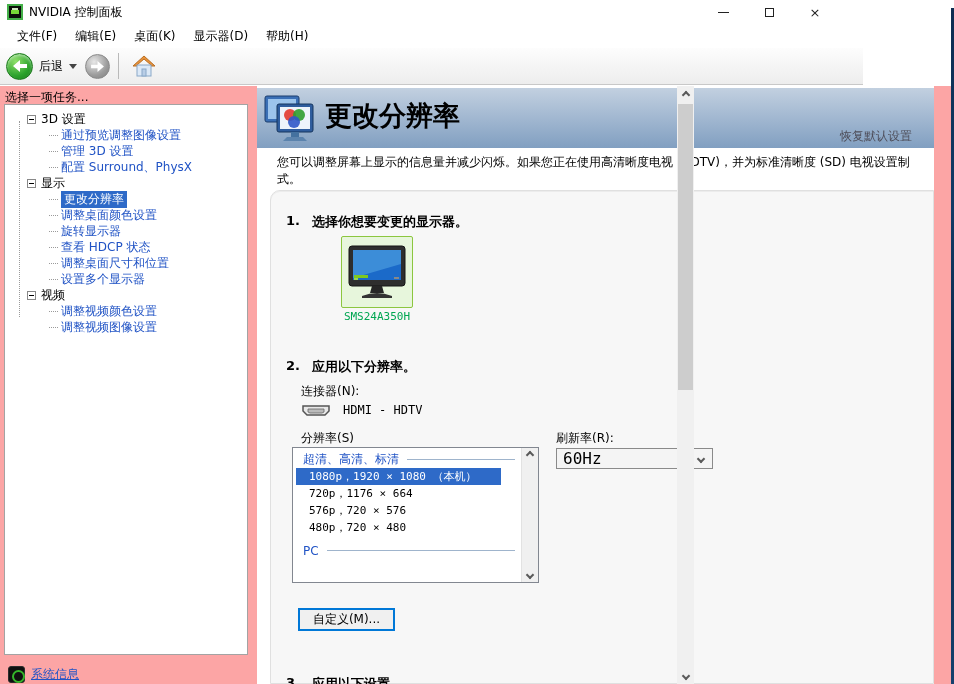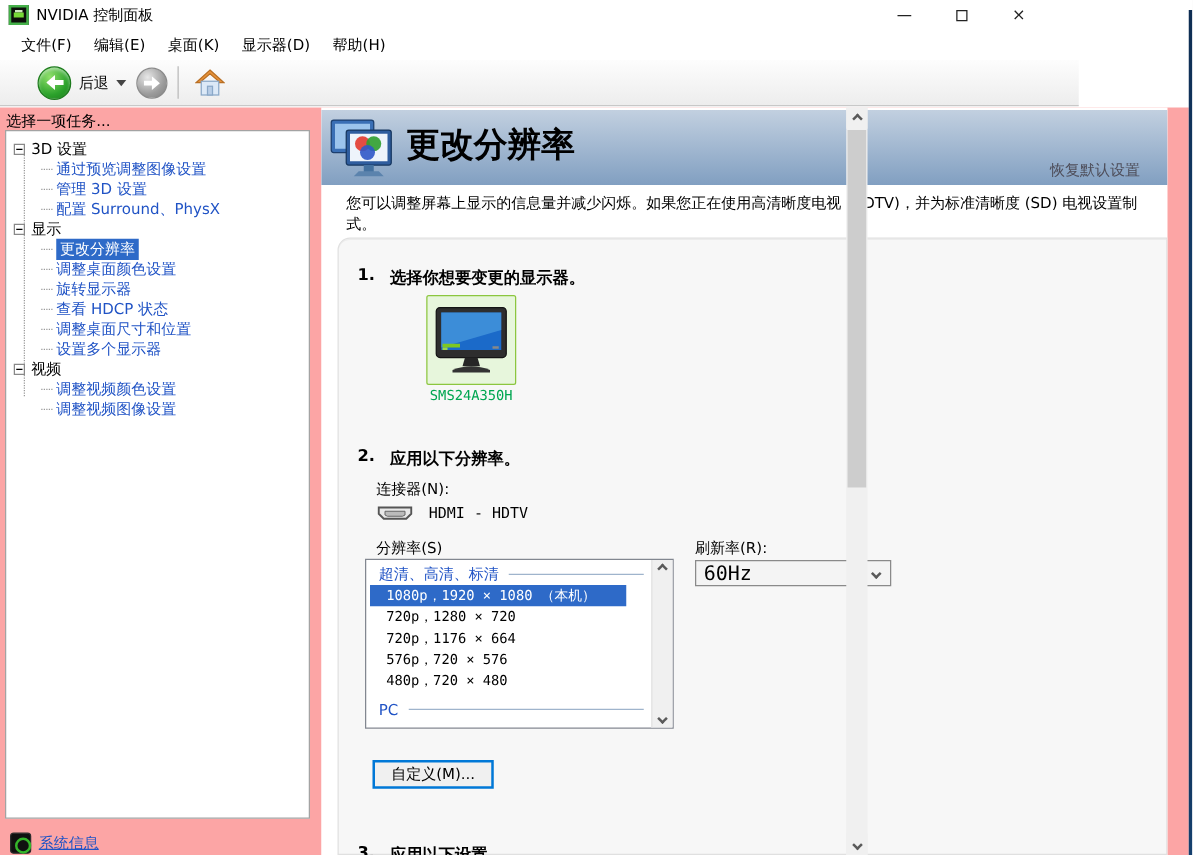--- a/index.html
+++ b/index.html
@@ -16,38 +16,38 @@
   .win-btn { width:46px; height:24px; display:flex; align-items:center; justify-content:center; color:#222; }
   .glyph-min { width:11px; border-top:1px solid #222; }
   .glyph-max { width:9px; height:9px; border:1px solid #222; }
   .glyph-close { font-size:13px; line-height:1; }
 
   
   .menubar { position:absolute; left:0; top:24px; width:951px; height:24px; background:#fff; display:flex; align-items:center; padding-left:8px; }
   .menu-item { padding:3px 9px; font-size:12px; }
 
   
-  .toolbar { position:absolute; left:0; top:48px; width:863px; height:37px; background:linear-gradient(#fdfdfd,#ededed); border-bottom:1px solid #c8c8c8; display:flex; align-items:center;padding-left:24px; }
+  .toolbar { position:absolute; left:0; top:48px; width:863px; height:37px; background:linear-gradient(#fdfdfd,#ededed); border-bottom:1px solid #c8c8c8; display:flex; align-items:center; }
   .nav-back { display:flex; align-items:center; margin-left:6px; }
   .circle-btn { width:27px; height:27px; border-radius:50%; display:flex; align-items:center; justify-content:center; }
   .circle-green { background:radial-gradient(circle at 35% 30%, #8fe06a, #2ca22c 60%, #187a18); border:1px solid #1c7a1c; box-shadow:inset 0 2px 3px rgba(255,255,255,.5); }
   .circle-gray { background:radial-gradient(circle at 35% 30%, #e8e8e8, #9c9c9c 60%, #7e7e7e); border:1px solid #8a8a8a; }
   .arrow-svg { display:block; }
   .back-label { margin:0 4px 0 6px; font-size:12px; }
   .caret-down { width:0; height:0; border-left:4px solid transparent; border-right:4px solid transparent; border-top:5px solid #444; margin:0 8px 0 2px; }
   .tb-sep { width:1px; height:26px; background:#b9b9b9; margin:0 10px 0 8px; }
   .home-btn { width:30px; height:28px; display:flex; align-items:center; justify-content:center; }
 
   
   .mainarea { position:absolute; left:0; top:86px; width:951px; height:598px; background:#fca5a5; }
 
   
   .sidebar-header { position:absolute; left:5px; top:3px; font-size:12px; color:#000; }
   .treebox { position:absolute; left:4px; top:18px; width:244px; height:551px; background:#fff; border:1px solid #a3a3a3; overflow:hidden; padding-top:6px; }
-  .tree { position:relative; padding-left:6px; }
+  .tree { position:relative; padding-left:22px; }
   .tree-vline { position:absolute; left:14px; top:10px; bottom:auto; height:196px; border-left:1px dotted #9a9a9a; }
   .tgroup-row { display:flex; align-items:center; height:16px; position:relative; }
   .expander { width:9px; height:9px; border:1px solid #888; background:#fff; position:relative; margin-right:5px; z-index:2; flex:none; }
   .expander::after { content:""; position:absolute; left:1px; top:3px; width:5px; height:1px; background:#000; }
   .tgroup-label { font-size:12px; color:#000; white-space:nowrap; }
   .tchildren { position:relative; padding-left:22px; }
   .titem { display:flex; align-items:center; height:16px; white-space:nowrap; }
   .titem .stub { width:9px; border-top:1px dotted #9a9a9a; margin-right:3px; flex:none; }
   .tlink { color:#2053c5; font-size:12px; }
   .tsel { background:#2e6ac8; color:#fff; padding:0 3px; }
@@ -299,21 +299,20 @@
         <div class="res-label">分辨率(S)</div>
         <div class="refresh-label">刷新率(R):</div>
 
         <div class="listbox">
           <div class="list-items">
             <div class="lrow lgroup">
                 <span>超清、高清、标清</span>
                 <span class="gline"></span>
               </div>
             <div class="lrow litem selected">1080p，1920 × 1080 （本机）</div>
-            <div class="lrow litem">720p，1280 × 720</div>
             <div class="lrow litem">720p，1176 × 664</div>
             <div class="lrow litem">576p，720 × 576</div>
             <div class="lrow litem">480p，720 × 480</div>
             <div class="lrow lgroup" style="margin-top:6px;">
                 <span>PC</span>
                 <span class="gline"></span>
               </div>
           </div>
           <div class="list-scroll">
             <div class="chev chev-up"></div>

